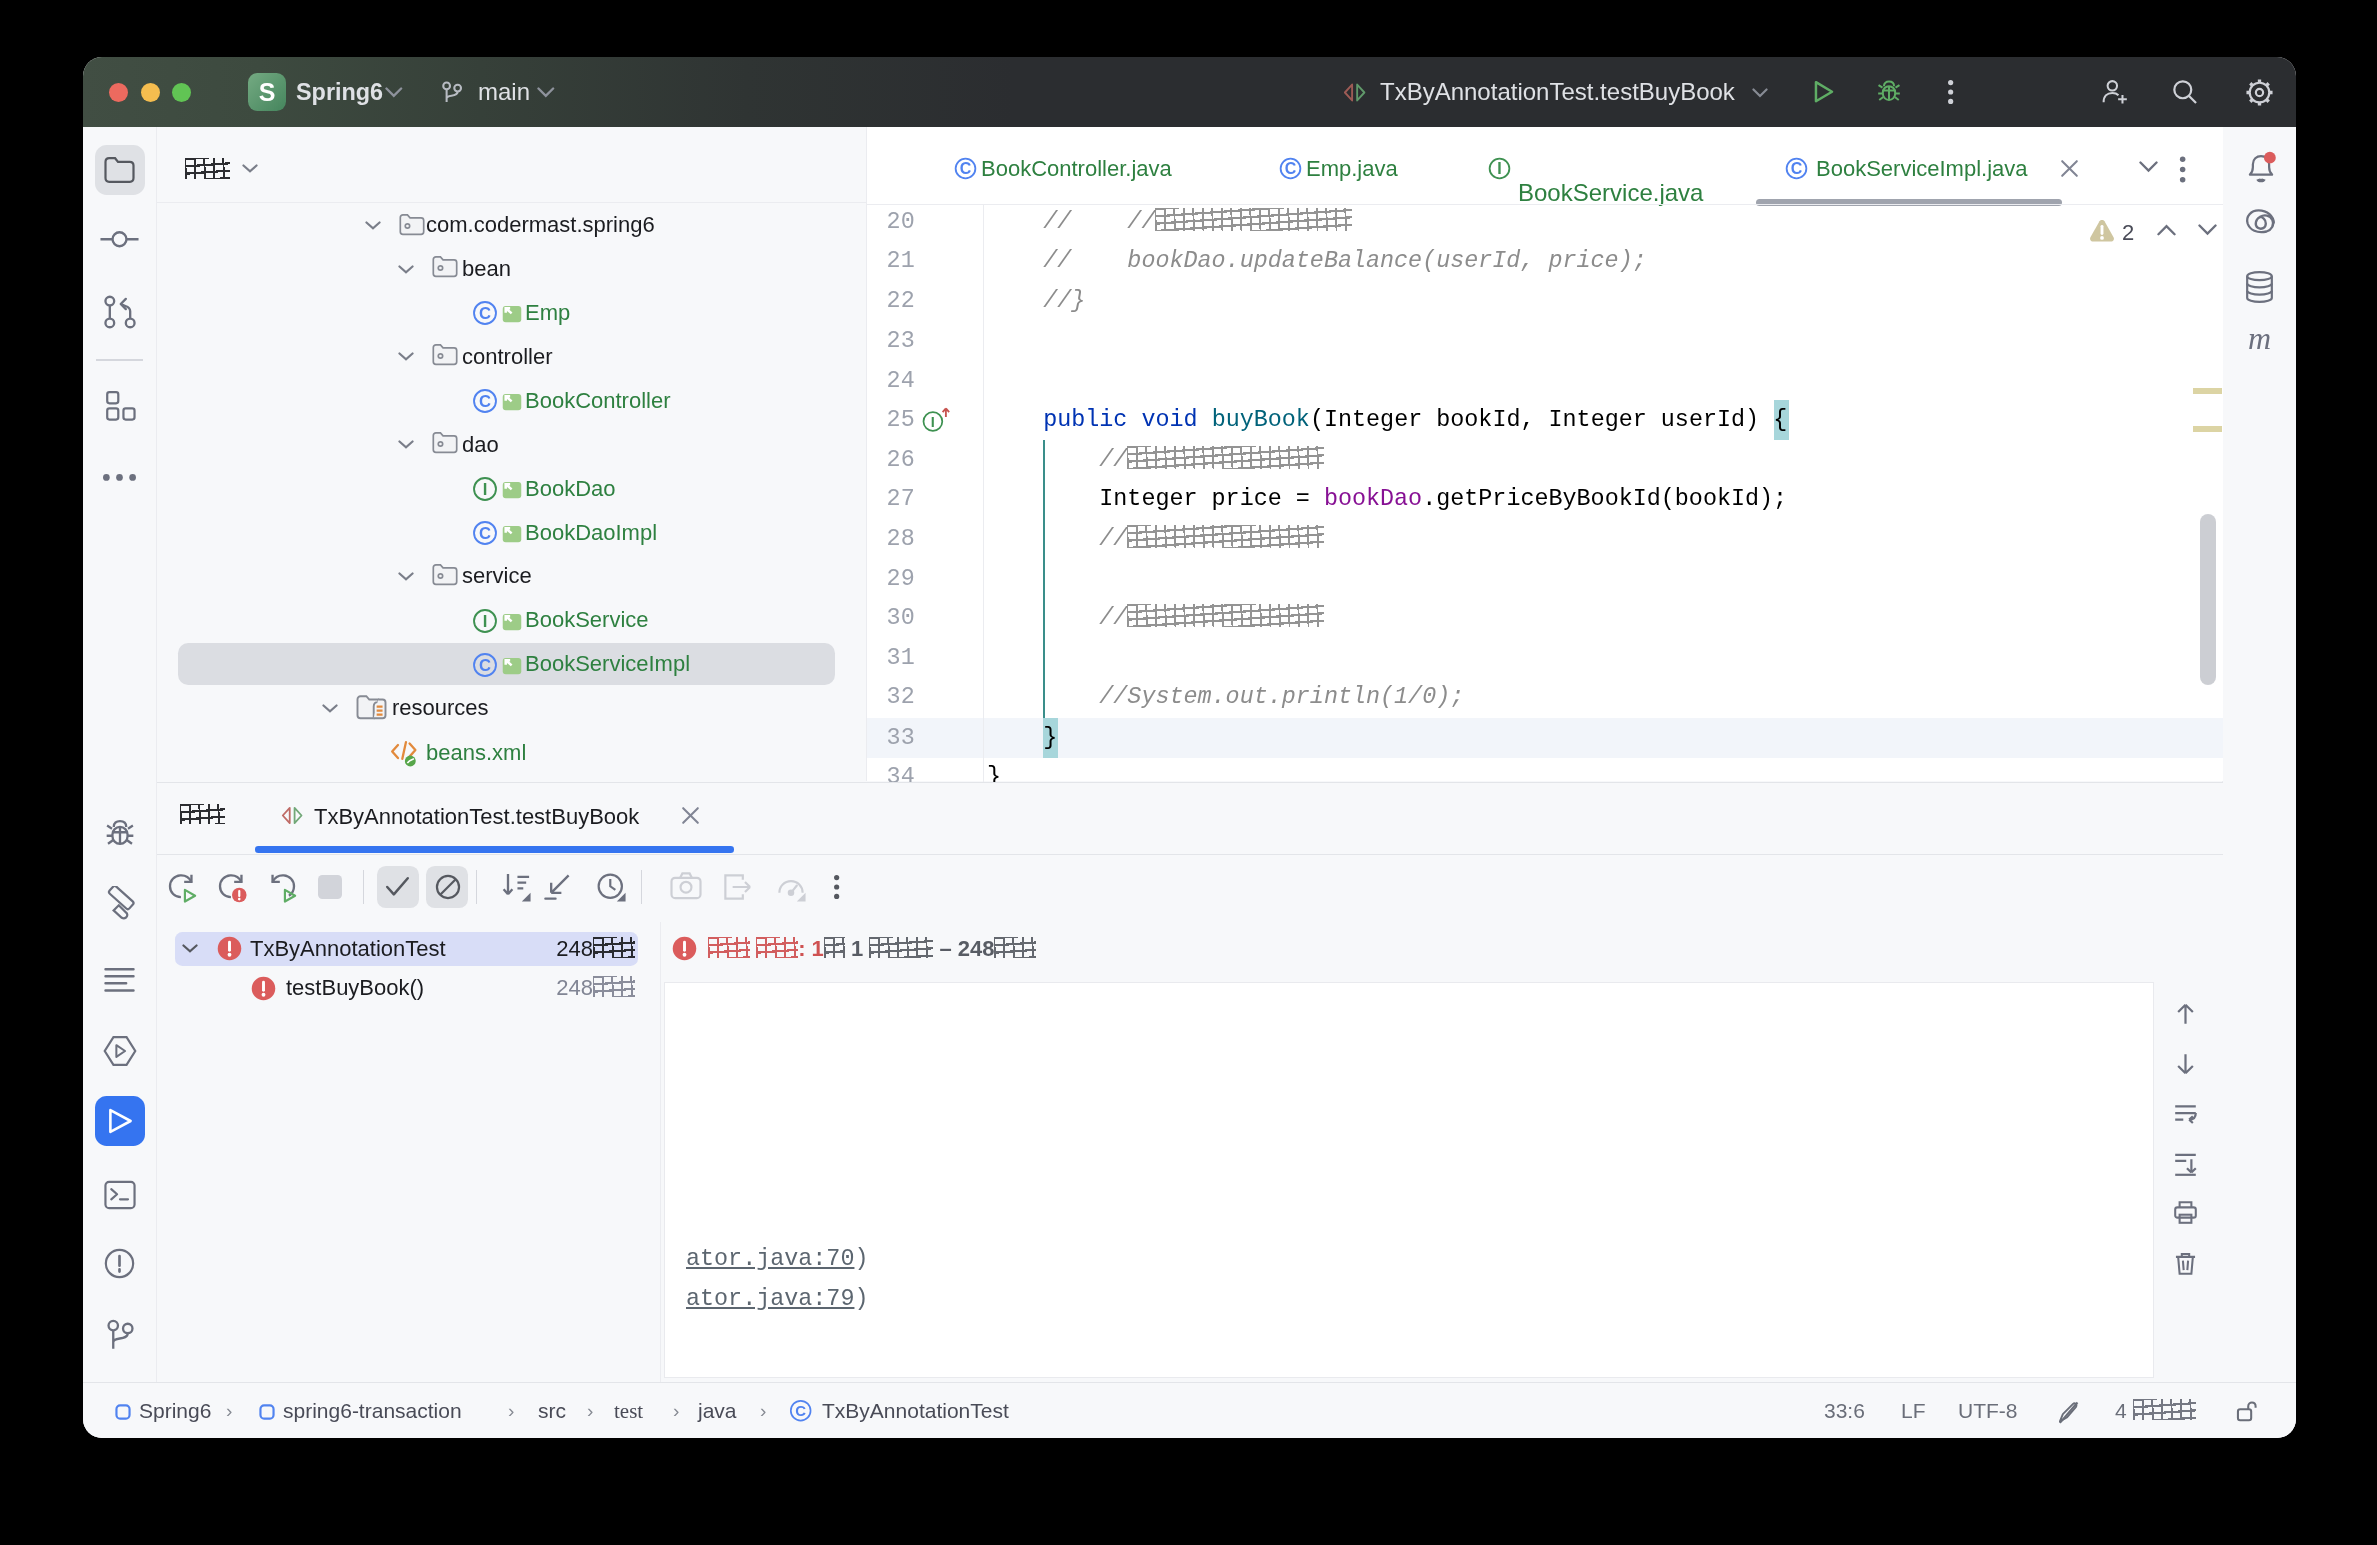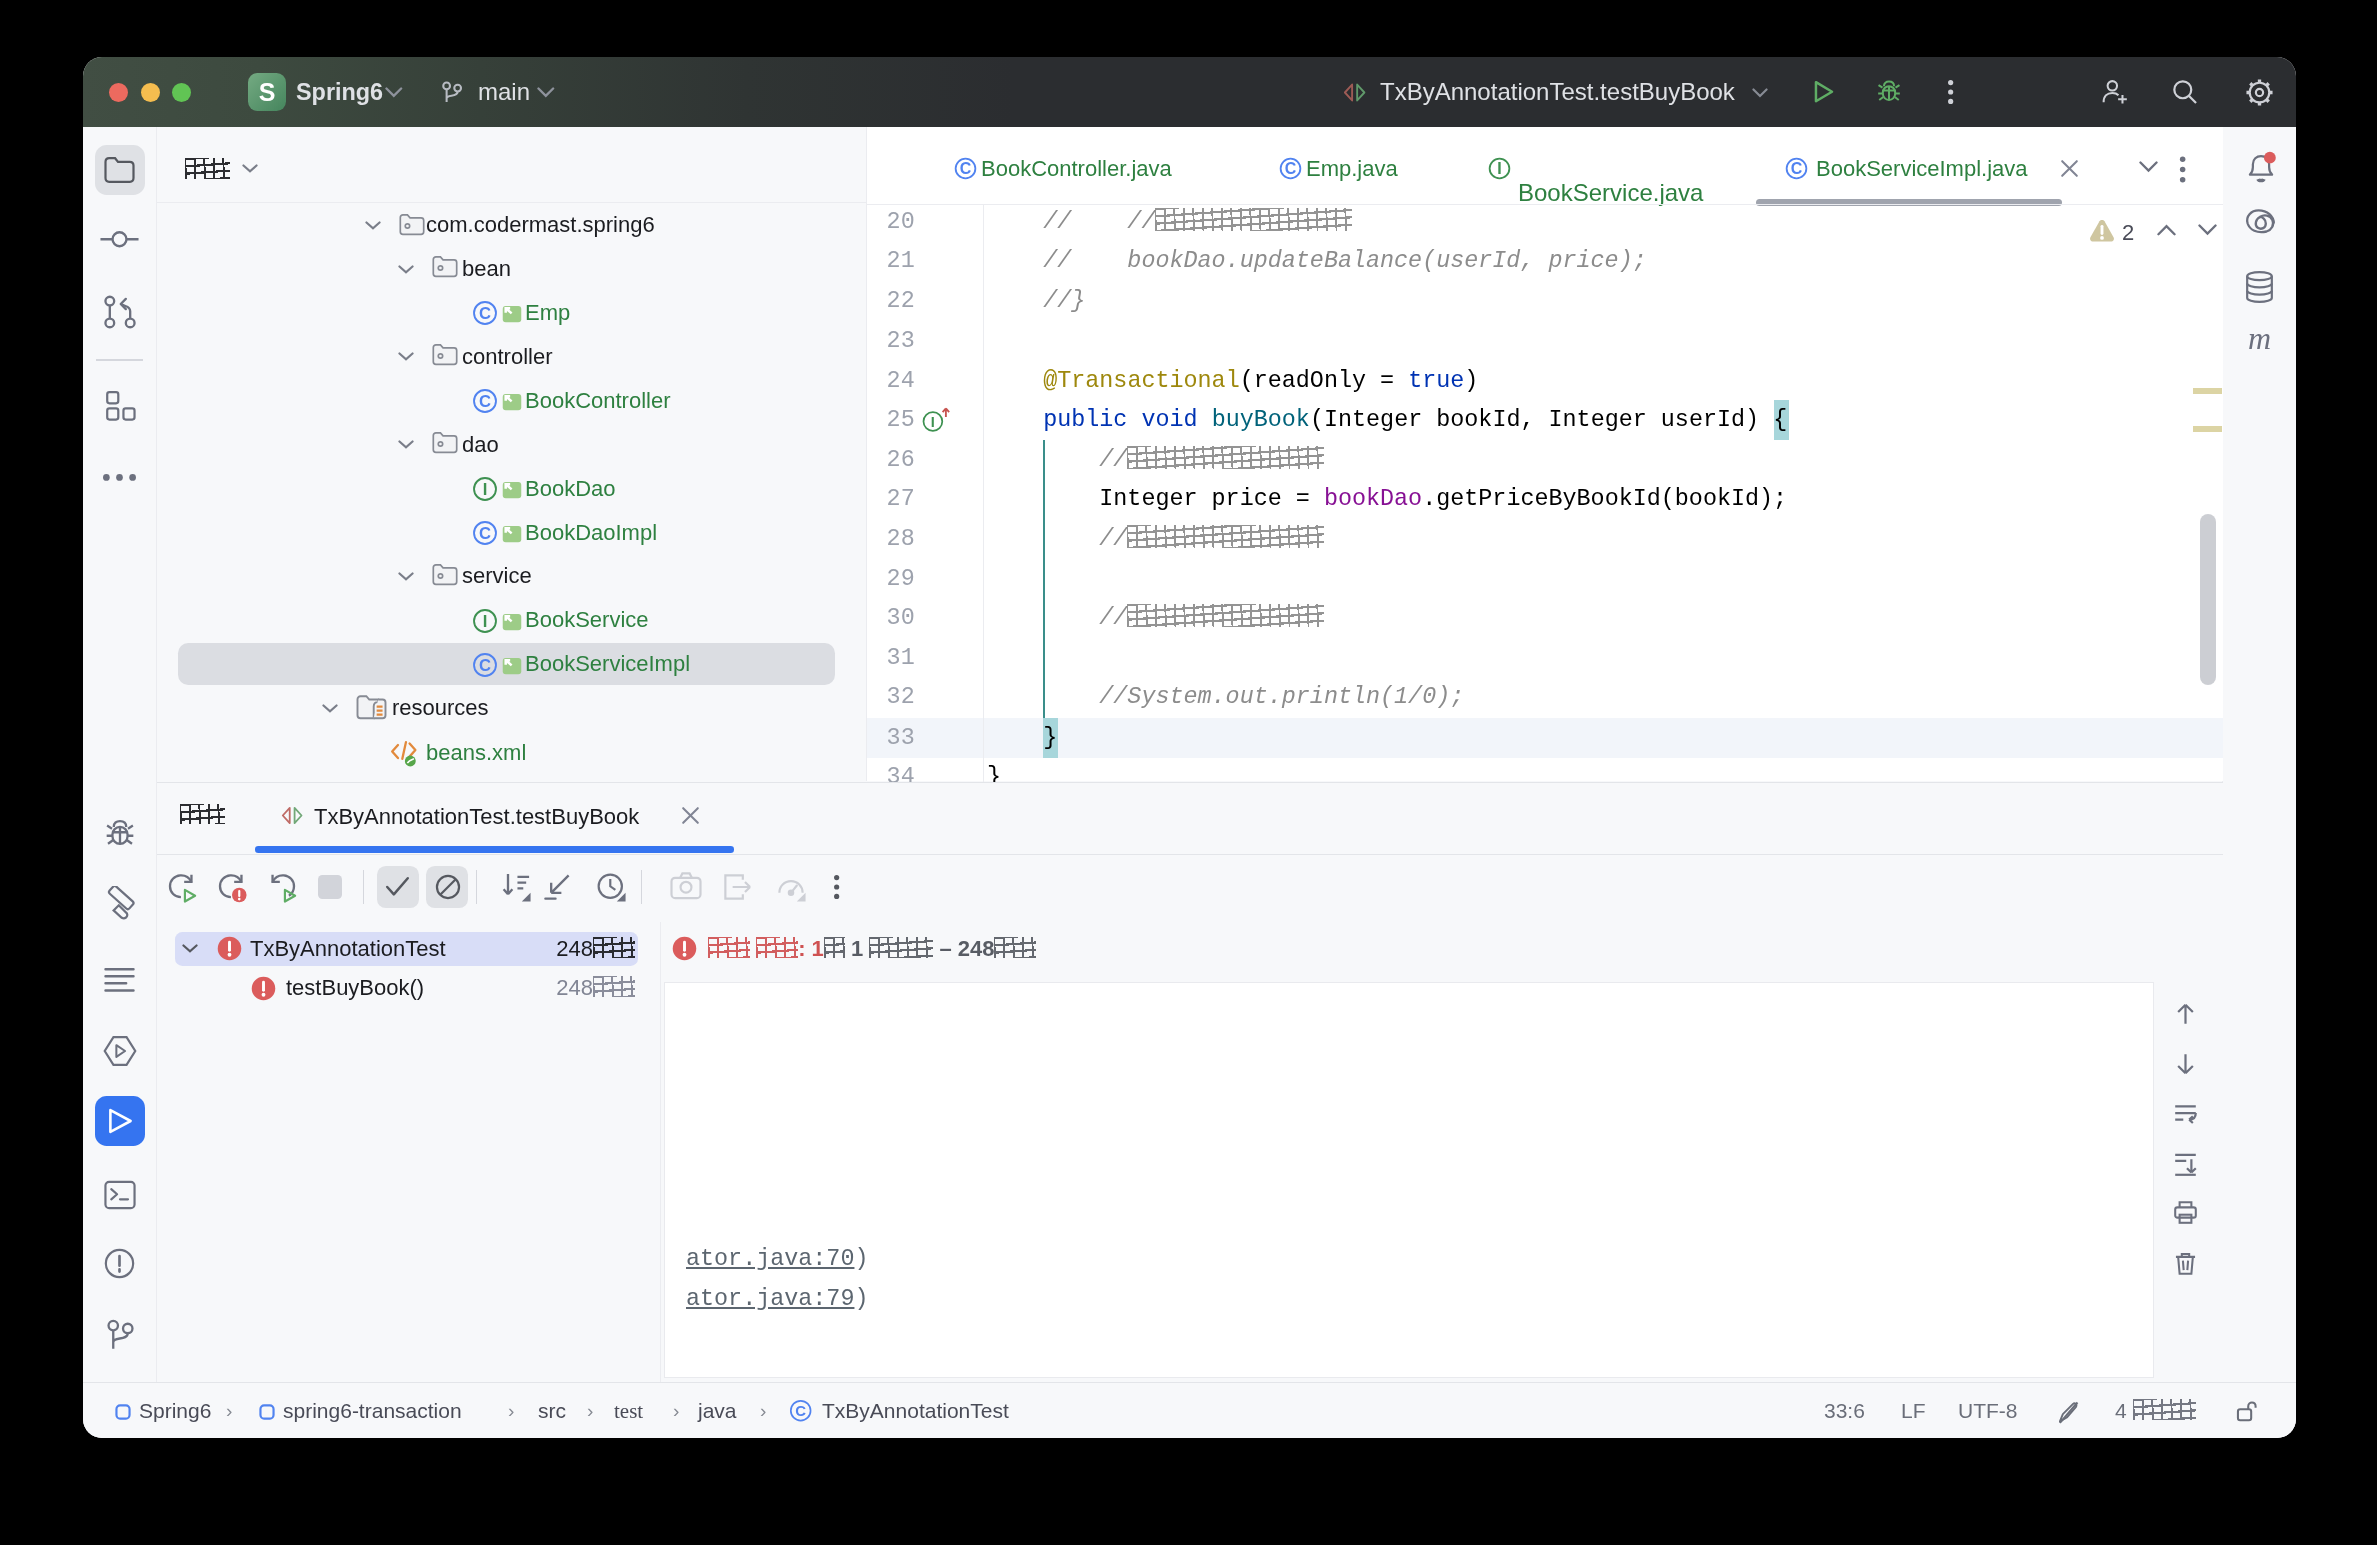--- a/index.html
+++ b/index.html
@@ -374,21 +374,20 @@
 
    <svg class="ico" style="left:55px;top:280px" width="29" height="26" viewBox="0 0 40 36">
           <circle cx="15" cy="20" r="13" fill="none" stroke="#3E9151" stroke-width="2.4"></circle>
           <text x="15" y="27" font-size="20" font-weight="bold" fill="#3E9151" text-anchor="middle" font-family="Liberation Sans">I</text>
           <path d="M33 14 V2 M33 2 L28.5 7 M33 2 L37.5 7" stroke="#C75450" stroke-width="2.6" fill="none"></path>
         </svg>
 
    <div class="cl" style="top:75px"><span class="c">    //    //<span class="cj cje" style="width:197px"></span></span></div>
    <div class="cl" style="top:114px"><span class="c">    //    bookDao.updateBalance(userId, price);</span></div>
    <div class="cl" style="top:154px"><span class="c">    //}</span></div>
-   <div class="cl" style="top:234px">    <span class="an">@Transactional</span>(readOnly = <span class="k">true</span>)</div>
    <div class="cl" style="top:273px">    <span class="k">public</span> <span class="k">void</span> <span class="m">buyBook</span>(Integer bookId, Integer userId) <span class="bh">{</span></div>
    <div class="cl" style="top:313px">        <span class="c">//<span class="cj cje" style="width:197px"></span></span></div>
    <div class="cl" style="top:352px">        Integer price = <span class="f">bookDao</span>.getPriceByBookId(bookId);</div>
    <div class="cl" style="top:392px">        <span class="c">//<span class="cj cje" style="width:197px"></span></span></div>
    <div class="cl" style="top:471px">        <span class="c">//<span class="cj cje" style="width:197px"></span></span></div>
    <div class="cl" style="top:550px"><span class="c">        //System.out.println(1/0);</span></div>
    <div class="cl" style="top:591px">    <span class="bh">}</span></div>
    <div class="cl" style="top:630px">}</div>
 
    <svg class="ico" style="left:1222px;top:92px" width="26" height="23.4" viewBox="0 0 36 32">

